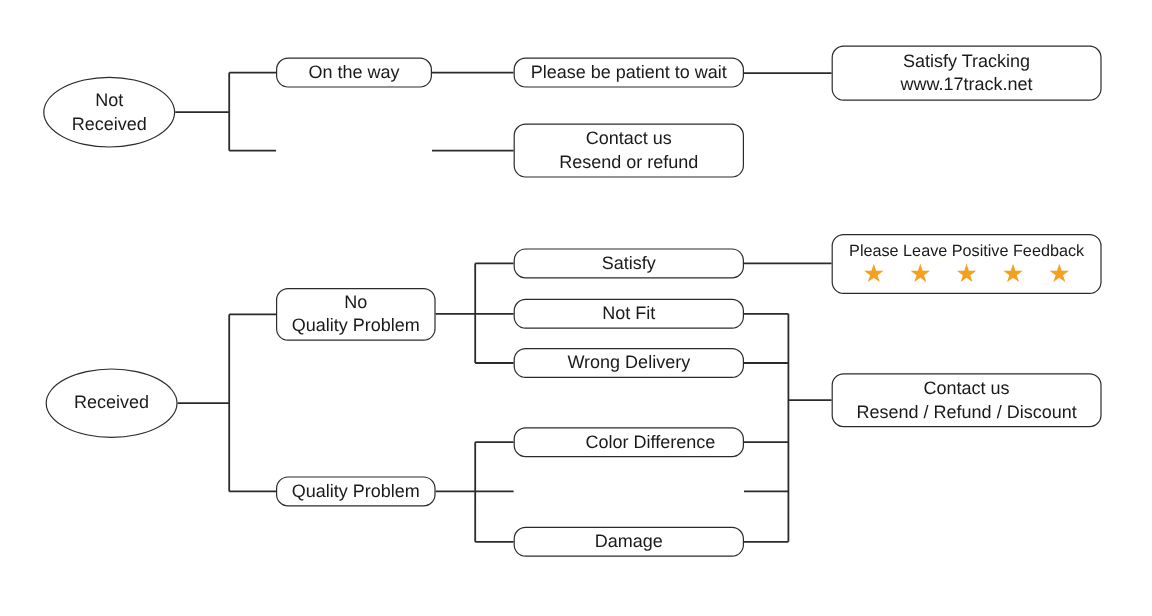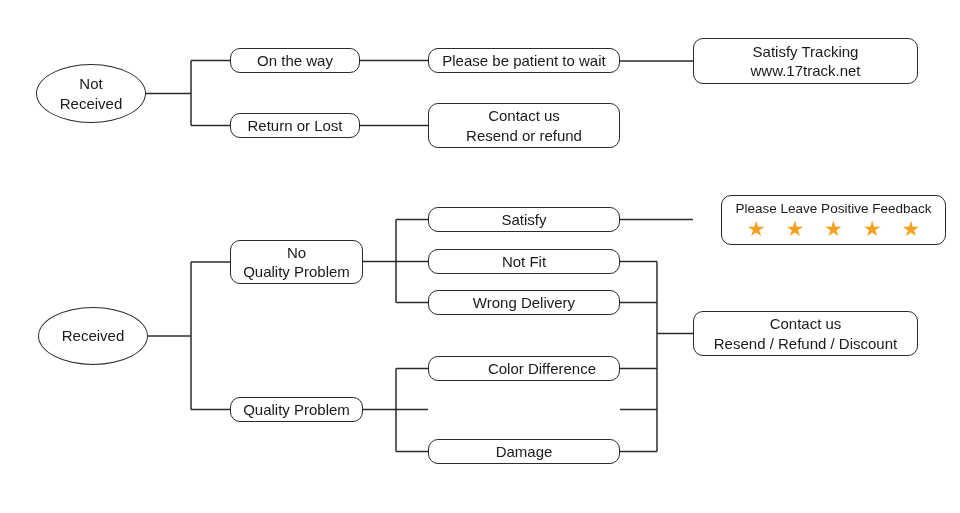--- a/index.html
+++ b/index.html
@@ -52,21 +52,21 @@
   #n-package-tracking  { left: 693px; top: 38px;  width: 225px; height: 46px; }
   #n-no-quality        { left: 230px; top: 240px; width: 133px; height: 44px; }
   #n-quality-problem   { left: 230px; top: 397px; width: 133px; height: 25px; }
   #n-satisfy           { left: 428px; top: 207px; width: 192px; height: 25px; }
   #n-not-fit           { left: 428px; top: 249px; width: 192px; height: 25px; }
   #n-wrong-delivery    { left: 428px; top: 290px; width: 192px; height: 25px; }
   #n-color-difference  { left: 428px; top: 356px; width: 192px; height: 25px; padding-left: 36px; }
   #n-quality-defect    { left: 428px; top: 397px; width: 192px; height: 25px; }
   #n-damage            { left: 428px; top: 439px; width: 192px; height: 25px; }
   #n-feedback          { left: 693px; top: 195px; width: 225px; height: 50px;
-                         flex-direction: column; justify-content: center; padding: 2px 0; margin-left: 28px; }
+                         flex-direction: column; justify-content: center; padding: 2px 0; }
   #n-contact-discount  { left: 693px; top: 311px; width: 225px; height: 45px; }
 
   .feedback-label {
     font-size: 13.5px;
     line-height: 1.2;
   }
   .feedback-stars {
     font-size: 21px;
     line-height: 1.0;
     letter-spacing: 7px;
@@ -115,21 +115,20 @@
       <line x1="657" y1="261.5" x2="657" y2="451.5"></line>
       <line x1="657" y1="333.5" x2="693" y2="333.5"></line>
     </g>
   </svg>
 
   <div class="node ellipse" id="n-not-received">Not
 Received</div>
   <div class="node ellipse" id="n-received">Received</div>
 
   <div class="node box" id="n-on-the-way">On the way</div>
-  <div class="node box" id="n-return-or-lost">Return or Lost</div>
   <div class="node box" id="n-please-be-patient">Please be patient to wait</div>
   <div class="node box" id="n-contact-resend">Contact us
 Resend or refund</div>
   <div class="node box" id="n-package-tracking">Satisfy Tracking
 www.17track.net</div>
 
   <div class="node box" id="n-no-quality">No
 Quality Problem</div>
   <div class="node box" id="n-quality-problem">Quality Problem</div>
   <div class="node box" id="n-satisfy">Satisfy</div>

